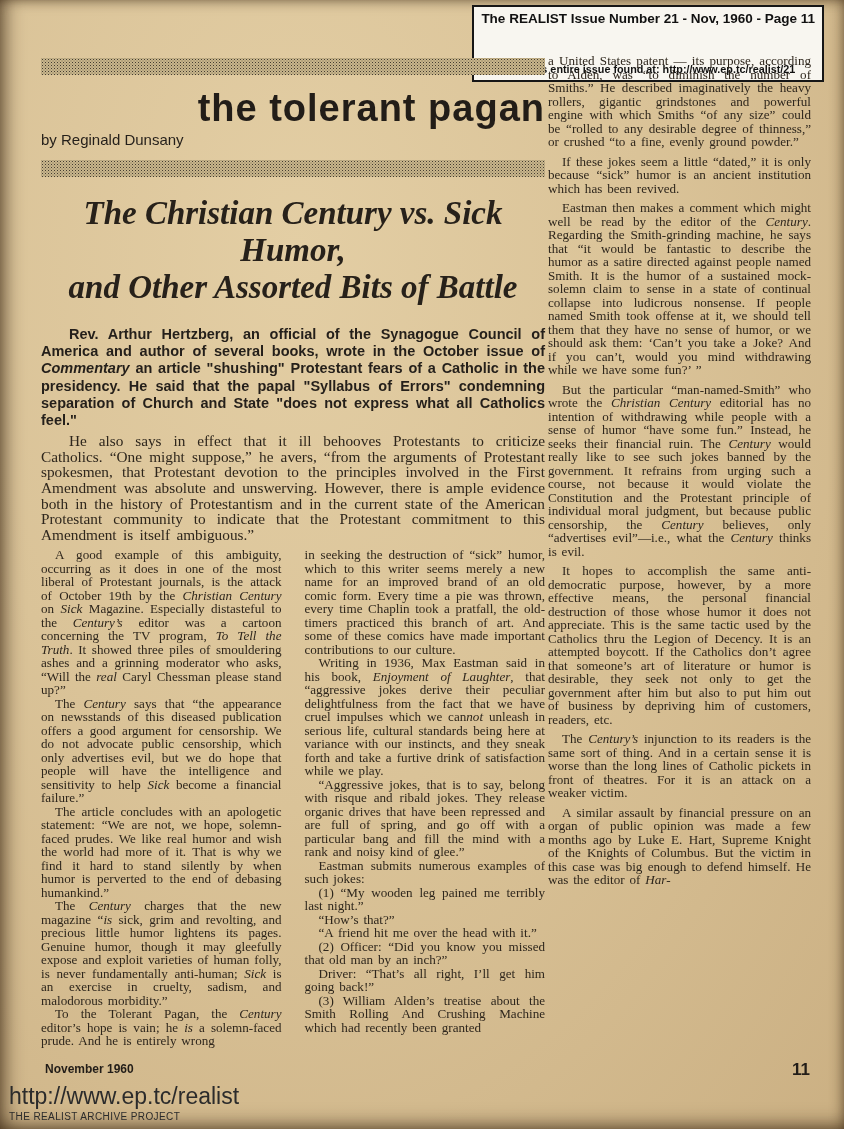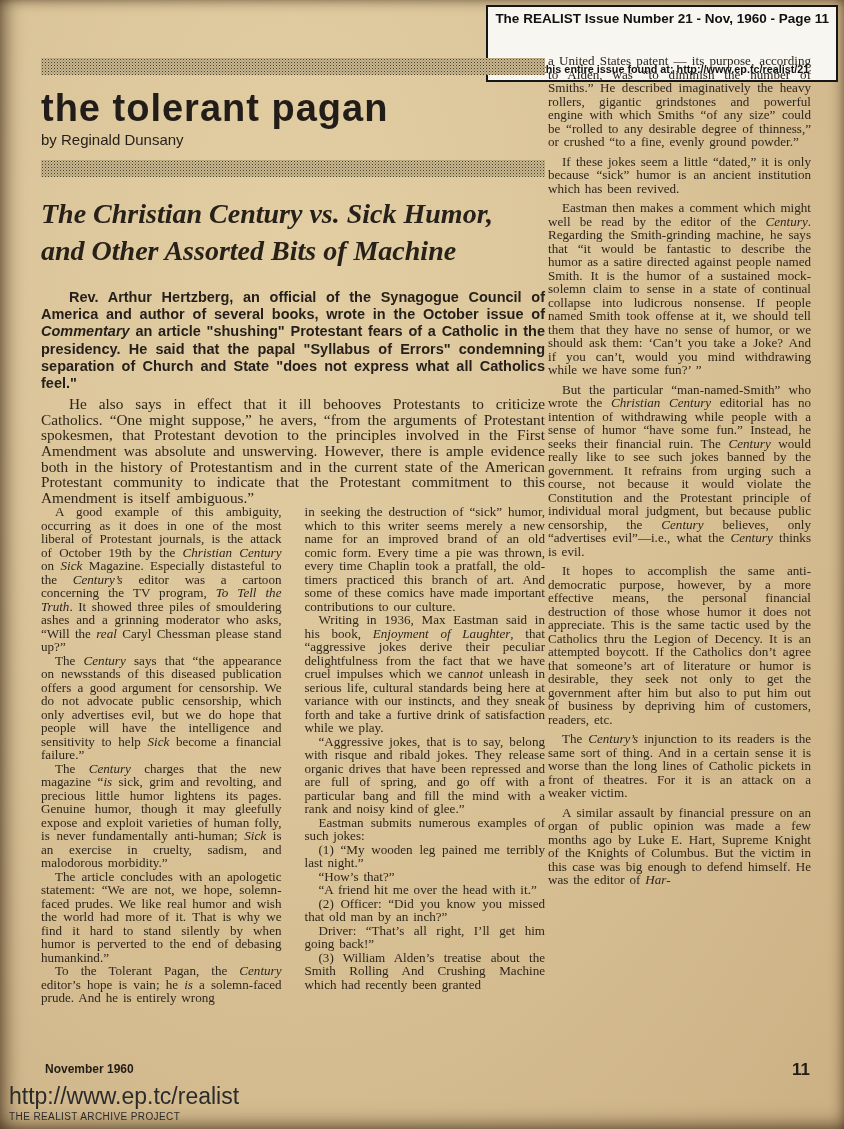--- a/index.html
+++ b/index.html
@@ -8,57 +8,57 @@
     background:radial-gradient(ellipse at 35% 22%, #e3cea4 0%, #dac398 45%, #cbb083 100%);
     box-shadow:
       inset 12px 0 20px -8px rgba(46,28,10,.65),
       inset -7px 0 14px -7px rgba(46,28,10,.5),
       inset 0 -12px 20px -9px rgba(46,28,10,.55),
       inset 0 7px 12px -7px rgba(46,28,10,.35);
     font-family:"Liberation Serif","DejaVu Serif",serif; color:#2e261c;
   }
   
   .scan-banner{
-    position:absolute; top:5px; right:6px; background:#f8f6f0; border:2px solid #161616;
+    position:absolute; top:5px; right:20px; background:#f8f6f0; border:2px solid #161616;
     padding:3px 7px 4px; color:#111; font-family:"Liberation Sans","DejaVu Sans",sans-serif;
     text-align:left; white-space:nowrap;
   }
   .scan-line1{font-size:13.5px; font-weight:700; line-height:17px;}
   .scan-line2{font-size:10.8px; font-weight:700; line-height:13px;margin-top:36px;}
   
   .left-zone{position:absolute; left:41px; top:58px; width:504px;}
   .bar{
     height:17px; background-color:#c9b68c;
     background-image:
       radial-gradient(rgba(45,40,33,.85) 22%, transparent 26%),
       radial-gradient(rgba(45,40,33,.5) 22%, transparent 26%);
     background-size:3px 3px; background-position:0 0,1.5px 1.5px;
   }
   .mast-title{
-    margin:12px 0 0; text-align:left; font-family:"Liberation Sans","DejaVu Sans",sans-serif;
+    margin:12px 0 0; text-align:right; font-family:"Liberation Sans","DejaVu Sans",sans-serif;
     font-weight:700; font-size:38px; line-height:42px; letter-spacing:1px; color:#221d18;
   }
   .mast-byline{
     margin:2px 0 12px; font-family:"Liberation Sans","DejaVu Sans",sans-serif;
     font-weight:400; font-size:15px; color:#241f1a;
   }
   .headline{
-    margin:18px 0 8px; text-align:left; font-style:italic; font-weight:700;
-    font-size:28px; line-height:37px; color:#27211a;
+    margin:18px 0 8px; text-align:center; font-style:italic; font-weight:700;
+    font-size:33px; line-height:37px; color:#27211a;
   }
   .intro{
     margin:20px 0 4px; font-family:"Liberation Sans","DejaVu Sans",sans-serif;
     font-weight:700; font-size:14.5px; line-height:17.2px; text-align:justify;
     text-indent:28px; color:#241f1a;
   }
   .lede{
     margin:2px 0 0; font-size:15.3px; line-height:15.6px; text-align:justify;
     text-indent:28px; word-spacing:2.5px;
   }
-  .twocol{display:flex; gap:23px; height:556px; overflow:hidden;}
+  .twocol{display:flex; gap:23px; margin-top:6px; height:556px; overflow:hidden;}
   .col{font-size:13.1px; line-height:13.5px; text-align:justify; word-spacing:1.6px;}
   .col-left,.col-mid{width:247px;}
   .col p{margin:0; text-indent:14px;}
   .cont p:first-child{text-indent:0;}
   
   .right-col{position:absolute; left:548px; top:54px; width:263px; height:998px; overflow:hidden;}
   .right-col p{margin:0 0 6px;}
   
   .footer-issue{
     position:absolute; left:45px; top:1062px; font-family:"Liberation Sans","DejaVu Sans",sans-serif;
@@ -86,32 +86,32 @@
   <div class="left-zone">
     <div class="masthead">
       <div class="bar"></div>
       <h1 class="mast-title">the tolerant pagan</h1>
       <div class="mast-byline">by Reginald Dunsany</div>
       <div class="bar"></div>
     </div>
 
     <h2 class="headline">
       <span>The Christian Century vs. Sick Humor,</span><br>
-      <span>and Other Assorted Bits of Machine</span>
+      <span>and Other Assorted Bits of Battle</span>
     </h2>
 
     <p class="intro">Rev. Arthur Hertzberg, an official of the Synagogue Council of America and author of several books, wrote in the October issue of <i>Commentary</i> an article "shushing" Protestant fears of a Catholic in the presidency. He said that the papal "Syllabus of Errors" condemning separation of Church and State "does not express what all Catholics feel."</p>
     <p class="lede">He also says in effect that it ill behooves Protestants to criticize Catholics. “One might suppose,” he avers, “from the arguments of Protestant spokesmen, that Protestant devotion to the principles involved in the First Amendment was absolute and unswerving. However, there is ample evidence both in the history of Protestantism and in the current state of the American Protestant community to indicate that the Protestant commitment to this Amendment is itself ambiguous.”</p>
 
     <div class="twocol">
       <div class="col col-left">
           <p>A good example of this ambiguity, occurring as it does in one of the most liberal of Protestant journals, is the attack of October 19th by the <i>Christian Century</i> on <i>Sick</i> Magazine. Especially distasteful to the <i>Century’s</i> editor was a cartoon concerning the TV program, <i>To Tell the Truth</i>. It showed three piles of smouldering ashes and a grinning moderator who asks, “Will the <i>real</i> Caryl Chessman please stand up?”</p>
           <p>The <i>Century</i> says that “the appearance on newsstands of this diseased publication offers a good argument for censorship. We do not advocate public censorship, which only advertises evil, but we do hope that people will have the intelligence and sensitivity to help <i>Sick</i> become a financial failure.”</p>
+          <p>The article concludes with an apologetic statement: “We are not, we hope, solemn-faced prudes. We like real humor and wish the world had more of it. That is why we find it hard to stand silently by when humor is perverted to the end of debasing humankind.”</p>
           <p>The <i>Century</i> charges that the new magazine “<i>is</i> sick, grim and revolting, and precious little humor lightens its pages. Genuine humor, though it may gleefully expose and exploit varieties of human folly, is never fundamentally anti-human; <i>Sick</i> is an exercise in cruelty, sadism, and malodorous morbidity.”</p>
-          <p>The article concludes with an apologetic statement: “We are not, we hope, solemn-faced prudes. We like real humor and wish the world had more of it. That is why we find it hard to stand silently by when humor is perverted to the end of debasing humankind.”</p>
           <p>To the Tolerant Pagan, the <i>Century</i> editor’s hope is vain; he <i>is</i> a solemn-faced prude. And he is entirely wrong</p>
         </div>
       <div class="col col-mid cont">
           <p>in seeking the destruction of “sick” humor, which to this writer seems merely a new name for an improved brand of an old comic form. Every time a pie was thrown, every time Chaplin took a pratfall, the old-timers practiced this branch of art. And some of these comics have made important contributions to our culture.</p>
           <p>Writing in 1936, Max Eastman said in his book, <i>Enjoyment of Laughter</i>, that “aggressive jokes derive their peculiar delightfulness from the fact that we have cruel impulses which we can<i>not</i> unleash in serious life, cultural standards being here at variance with our instincts, and they sneak forth and take a furtive drink of satisfaction while we play.</p>
           <p>“Aggressive jokes, that is to say, belong with risque and ribald jokes. They release organic drives that have been repressed and are full of spring, and go off with a particular bang and fill the mind with a rank and noisy kind of glee.”</p>
           <p>Eastman submits numerous examples of such jokes:</p>
           <p>(1) “My wooden leg pained me terribly last night.”</p>
           <p>“How’s that?”</p>
           <p>“A friend hit me over the head with it.”</p>

